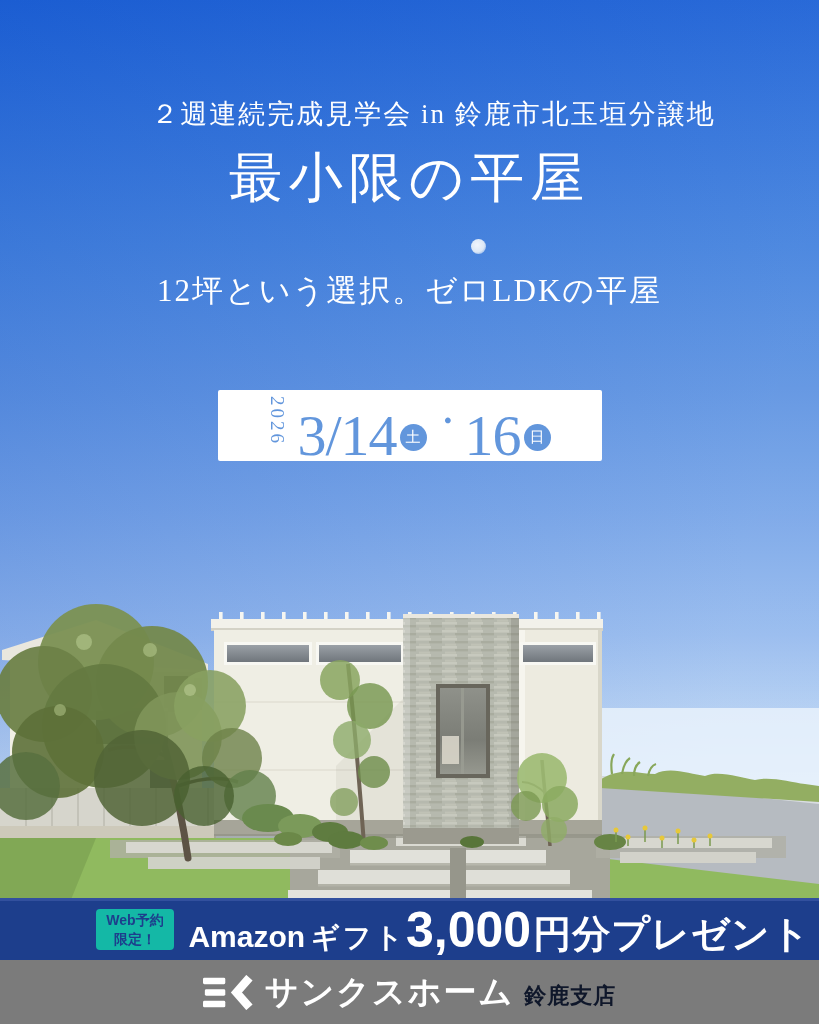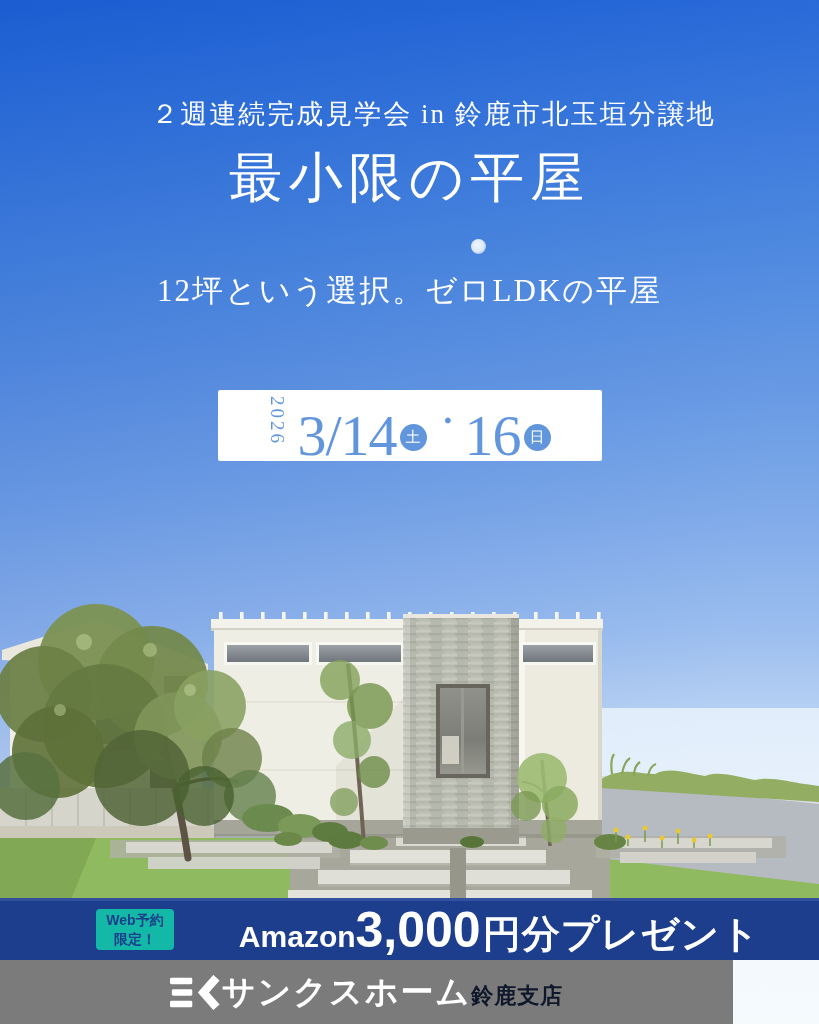--- a/index.html
+++ b/index.html
@@ -80,23 +80,23 @@
     position:absolute;left:185px;right:5px;top:4px;
     display:flex;align-items:baseline;justify-content:center;
     color:#fff;white-space:nowrap;
   }
   .g-amazon{font-size:30px;font-weight:600;}
   .g-gift{font-size:28px;font-weight:700;margin-left:6px;letter-spacing:3px;}
   .g-amount{font-size:50px;font-weight:800;line-height:1;margin-left:0;}
   .g-suffix{font-size:38px;font-weight:700;margin-left:2px;letter-spacing:1px;}
 
   .footer{
-    position:absolute;left:0;top:960px;width:733px;height:64px;
+    position:absolute;left:0;top:960px;width:819px;height:64px;
     background:var(--footer-gray);
-    display:flex;align-items:center;justify-content:center;
+    display:flex;align-items:center;justify-content:center;gap:10px;
   }
   .f-logo{display:block;}
   .f-company{color:#fff;font-size:33px;font-weight:800;letter-spacing:2px;}
   .f-branch{color:#0f172a;font-size:22px;font-weight:700;letter-spacing:1px;margin-top:7px;}
 </style>
 </head>
 <body>
 
 <div class="poster">
 
@@ -268,20 +268,21 @@
     </g>
   </svg>
 
   <div class="banner">
     <div class="badge">
       <span>Web予約</span>
       <span>限定！</span>
     </div>
     <div class="gift-line">
       <span class="g-amazon">Amazon</span>
+      <span class="g-gift">ギフト</span>
       <span class="g-amount">3,000</span>
       <span class="g-suffix">円分プレゼント</span>
     </div>
   </div>
 
   <div class="footer">
     <svg class="f-logo" width="52" height="35" viewBox="0 0 56 36" aria-hidden="true">
       <rect x="0" y="2" width="24" height="7" rx="1.5" fill="#fff"></rect>
       <rect x="2" y="14.5" width="22" height="7" rx="1.5" fill="#fff"></rect>
       <rect x="0" y="27" width="24" height="7" rx="1.5" fill="#fff"></rect>

